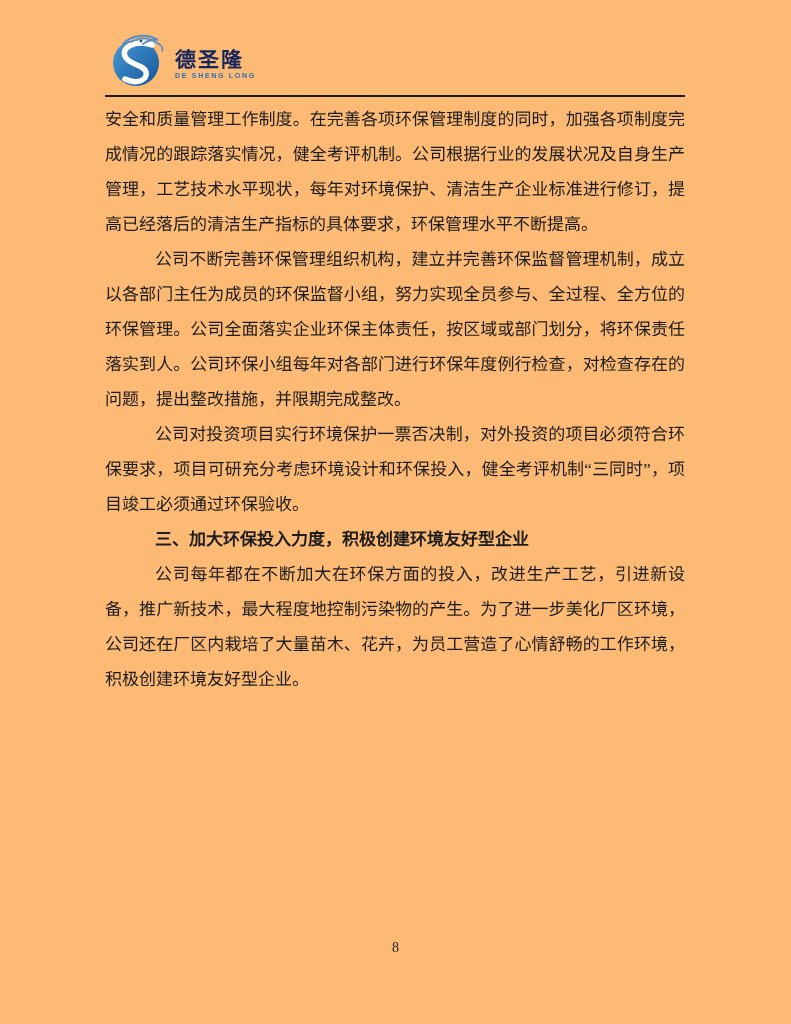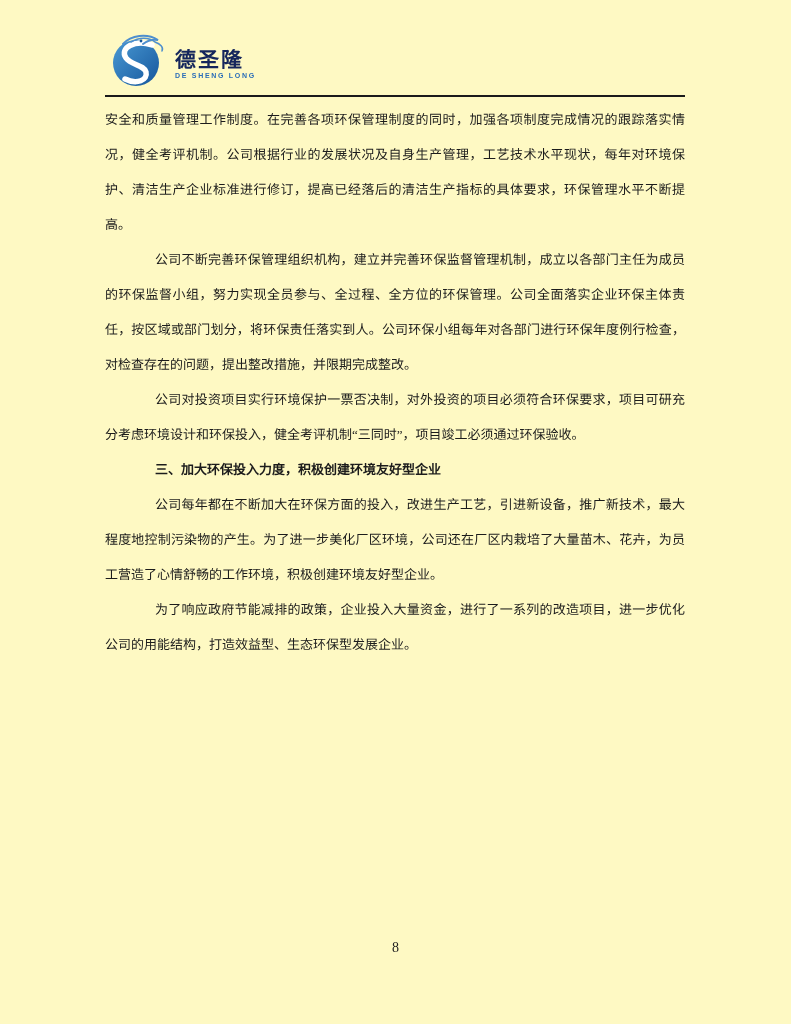--- a/index.html
+++ b/index.html
@@ -4,21 +4,21 @@
 <style>
   html, body {
     margin: 0;
     padding: 0;
     background: #ffffff;
   }
   .page {
     position: relative;
     width: 791px;
     height: 1024px;
-    background: #fef9c3;
+    background: #fdba74;
     overflow: hidden;
     font-family: "Liberation Serif", "DejaVu Serif", serif;
   }
   
   .hdr {
     position: absolute;
     left: 105px;
     top: 30px;
     width: 580px;
     height: 65px;
@@ -61,21 +61,21 @@
     letter-spacing: 0.5px;
     color: #111111;
     font-family: "Liberation Serif", "DejaVu Serif", serif;
   }
   
   .doc-body {
     position: absolute;
     left: 105px;
     top: 102px;
     width: 580px;
-    font-size: 13px;
+    font-size: 17px;
     line-height: 35px;
     color: #1c1c1c;
     text-align: justify;
   }
   .para {
     margin: 0;
     text-indent: 50px;
   }
   .para.no-indent { text-indent: 0; }
   .para.heading { text-indent: 50px; font-weight: bold; }
@@ -120,20 +120,19 @@
       </div>
     </div>
   </header>
 
   <main class="doc-body">
     <p class="para no-indent">安全和质量管理工作制度。在完善各项环保管理制度的同时，加强各项制度完成情况的跟踪落实情况，健全考评机制。公司根据行业的发展状况及自身生产管理，工艺技术水平现状，每年对环境保护、清洁生产企业标准进行修订，提高已经落后的清洁生产指标的具体要求，环保管理水平不断提高。</p>
     <p class="para">公司不断完善环保管理组织机构，建立并完善环保监督管理机制，成立以各部门主任为成员的环保监督小组，努力实现全员参与、全过程、全方位的环保管理。公司全面落实企业环保主体责任，按区域或部门划分，将环保责任落实到人。公司环保小组每年对各部门进行环保年度例行检查，对检查存在的问题，提出整改措施，并限期完成整改。</p>
     <p class="para">公司对投资项目实行环境保护一票否决制，对外投资的项目必须符合环保要求，项目可研充分考虑环境设计和环保投入，健全考评机制“三同时”，项目竣工必须通过环保验收。</p>
     <p class="para heading">三、加大环保投入力度，积极创建环境友好型企业</p>
     <p class="para">公司每年都在不断加大在环保方面的投入，改进生产工艺，引进新设备，推广新技术，最大程度地控制污染物的产生。为了进一步美化厂区环境，公司还在厂区内栽培了大量苗木、花卉，为员工营造了心情舒畅的工作环境，积极创建环境友好型企业。</p>
-    <p class="para">为了响应政府节能减排的政策，企业投入大量资金，进行了一系列的改造项目，进一步优化公司的用能结构，打造效益型、生态环保型发展企业。</p>
   </main>
 
   <footer class="ftr">
     <span class="pagenum">8</span>
   </footer>
 
 </div>
 
 </body></html>

